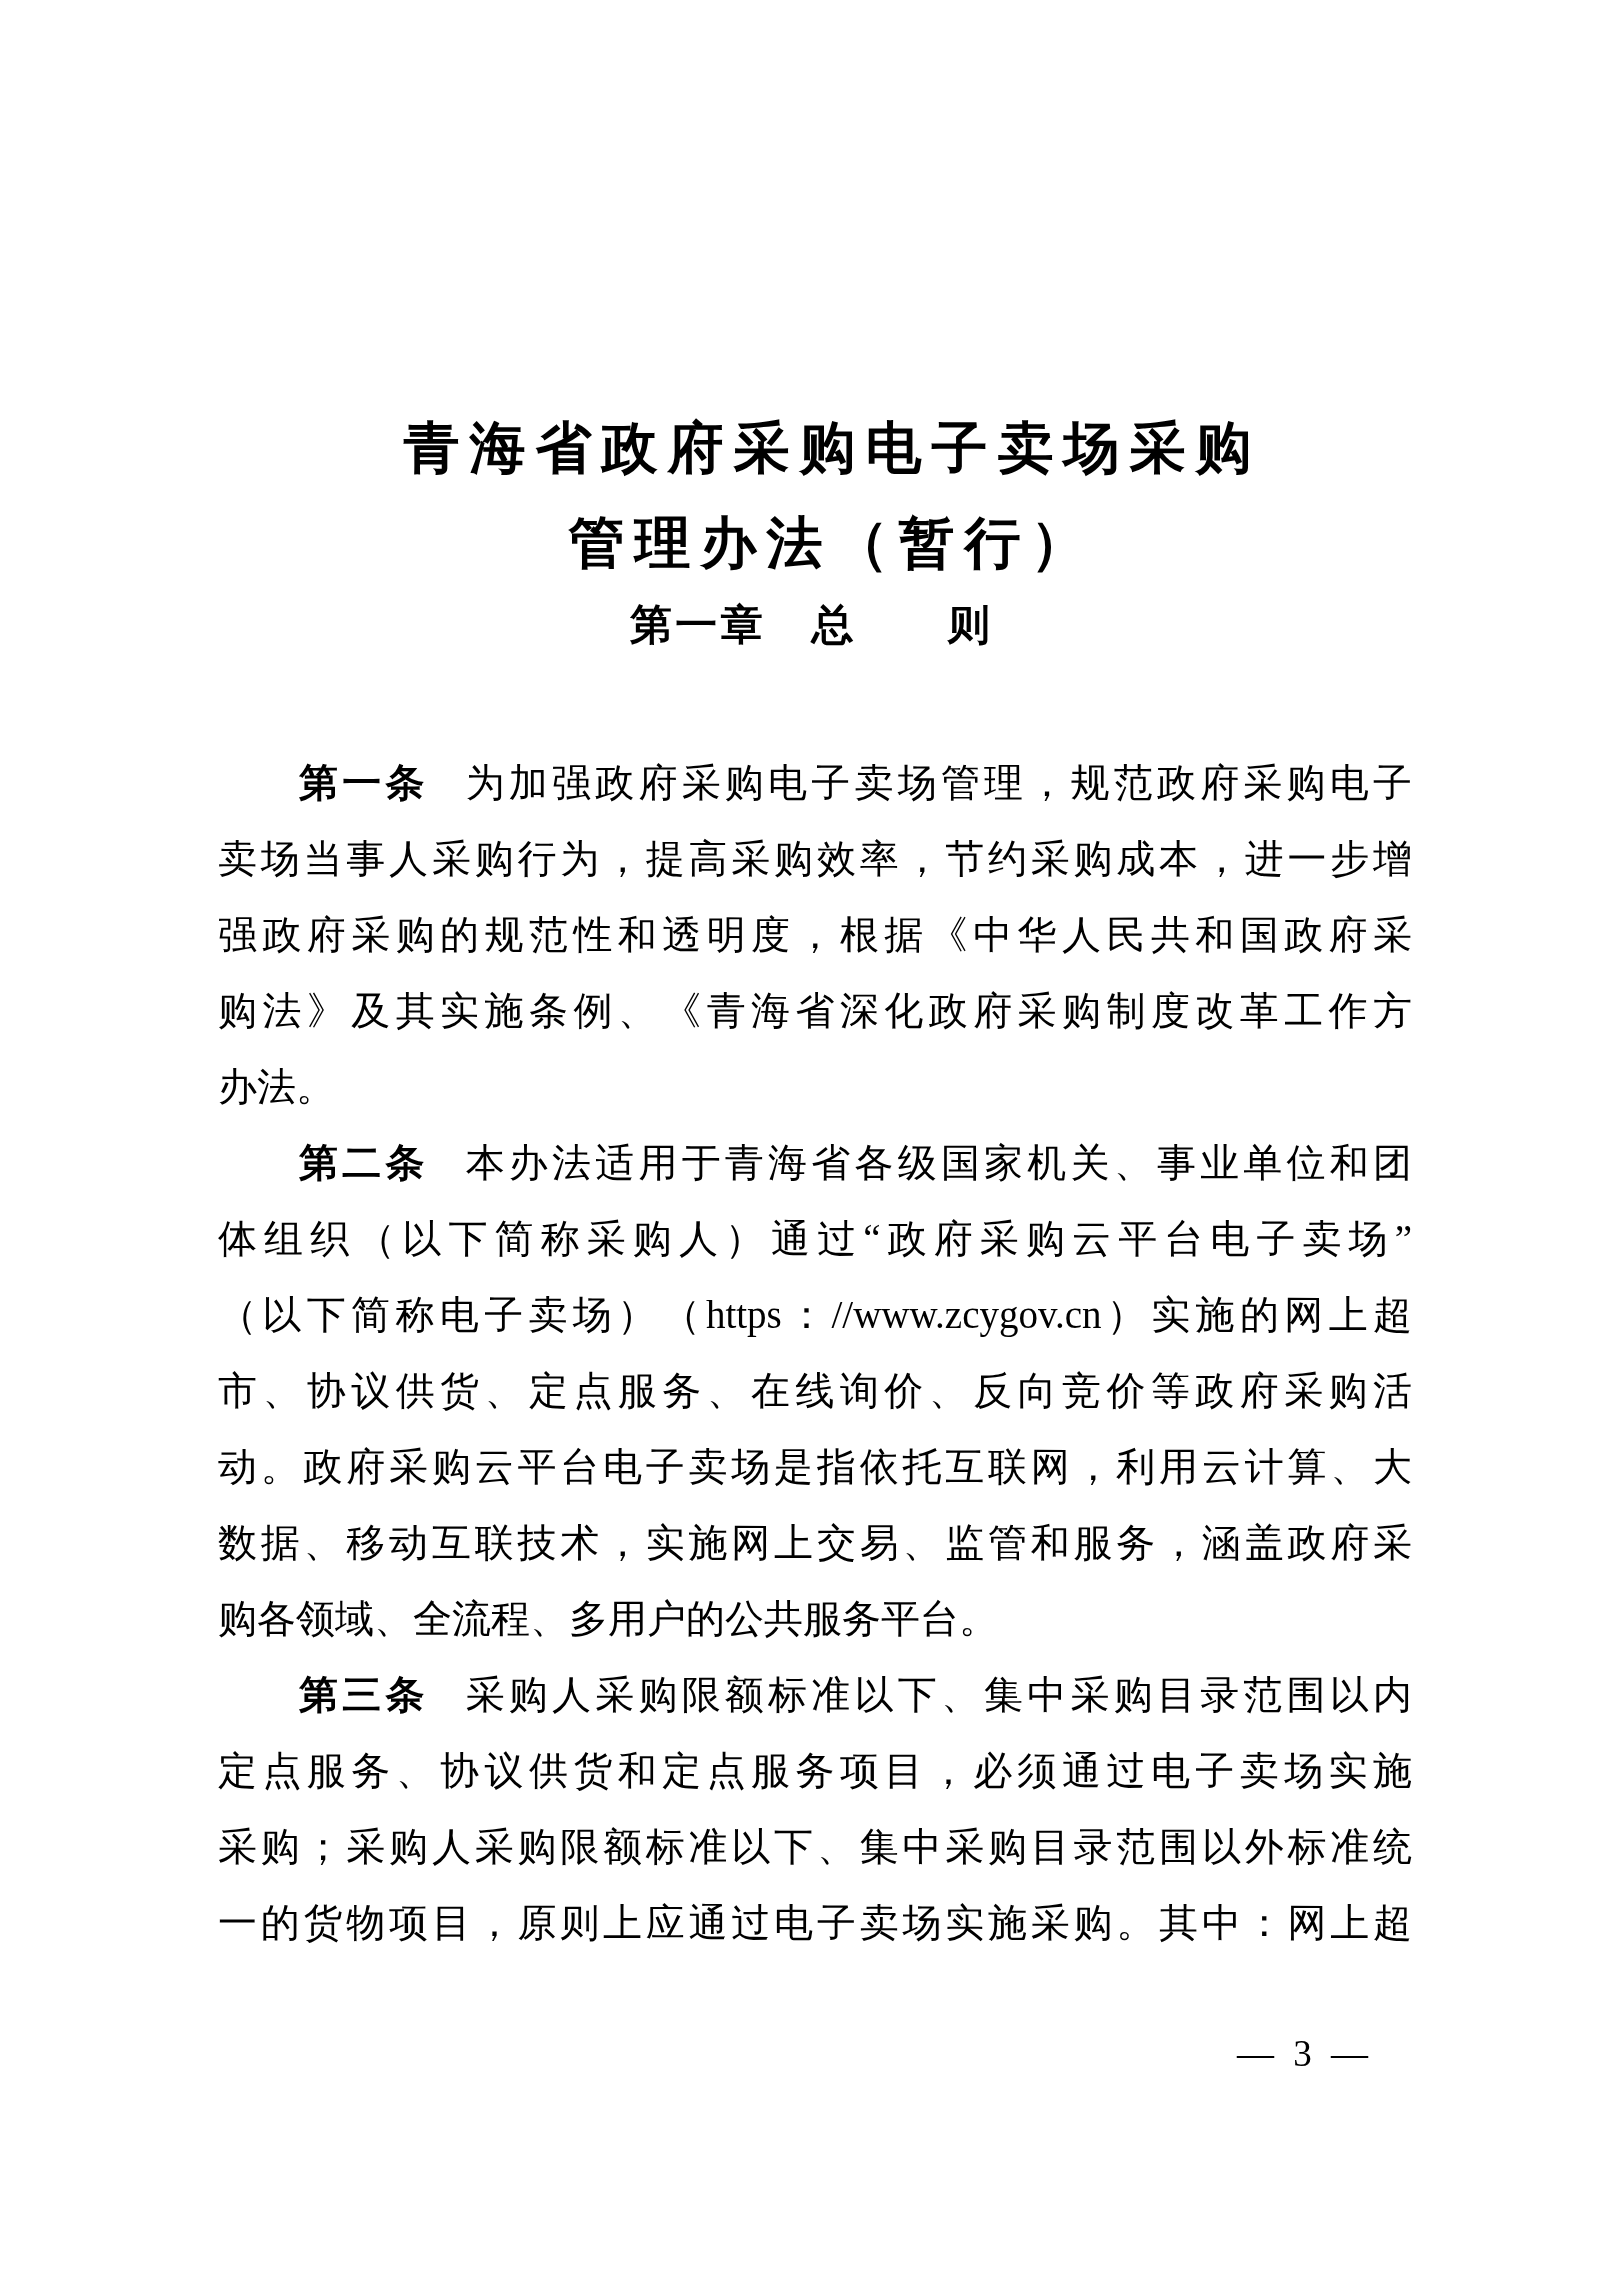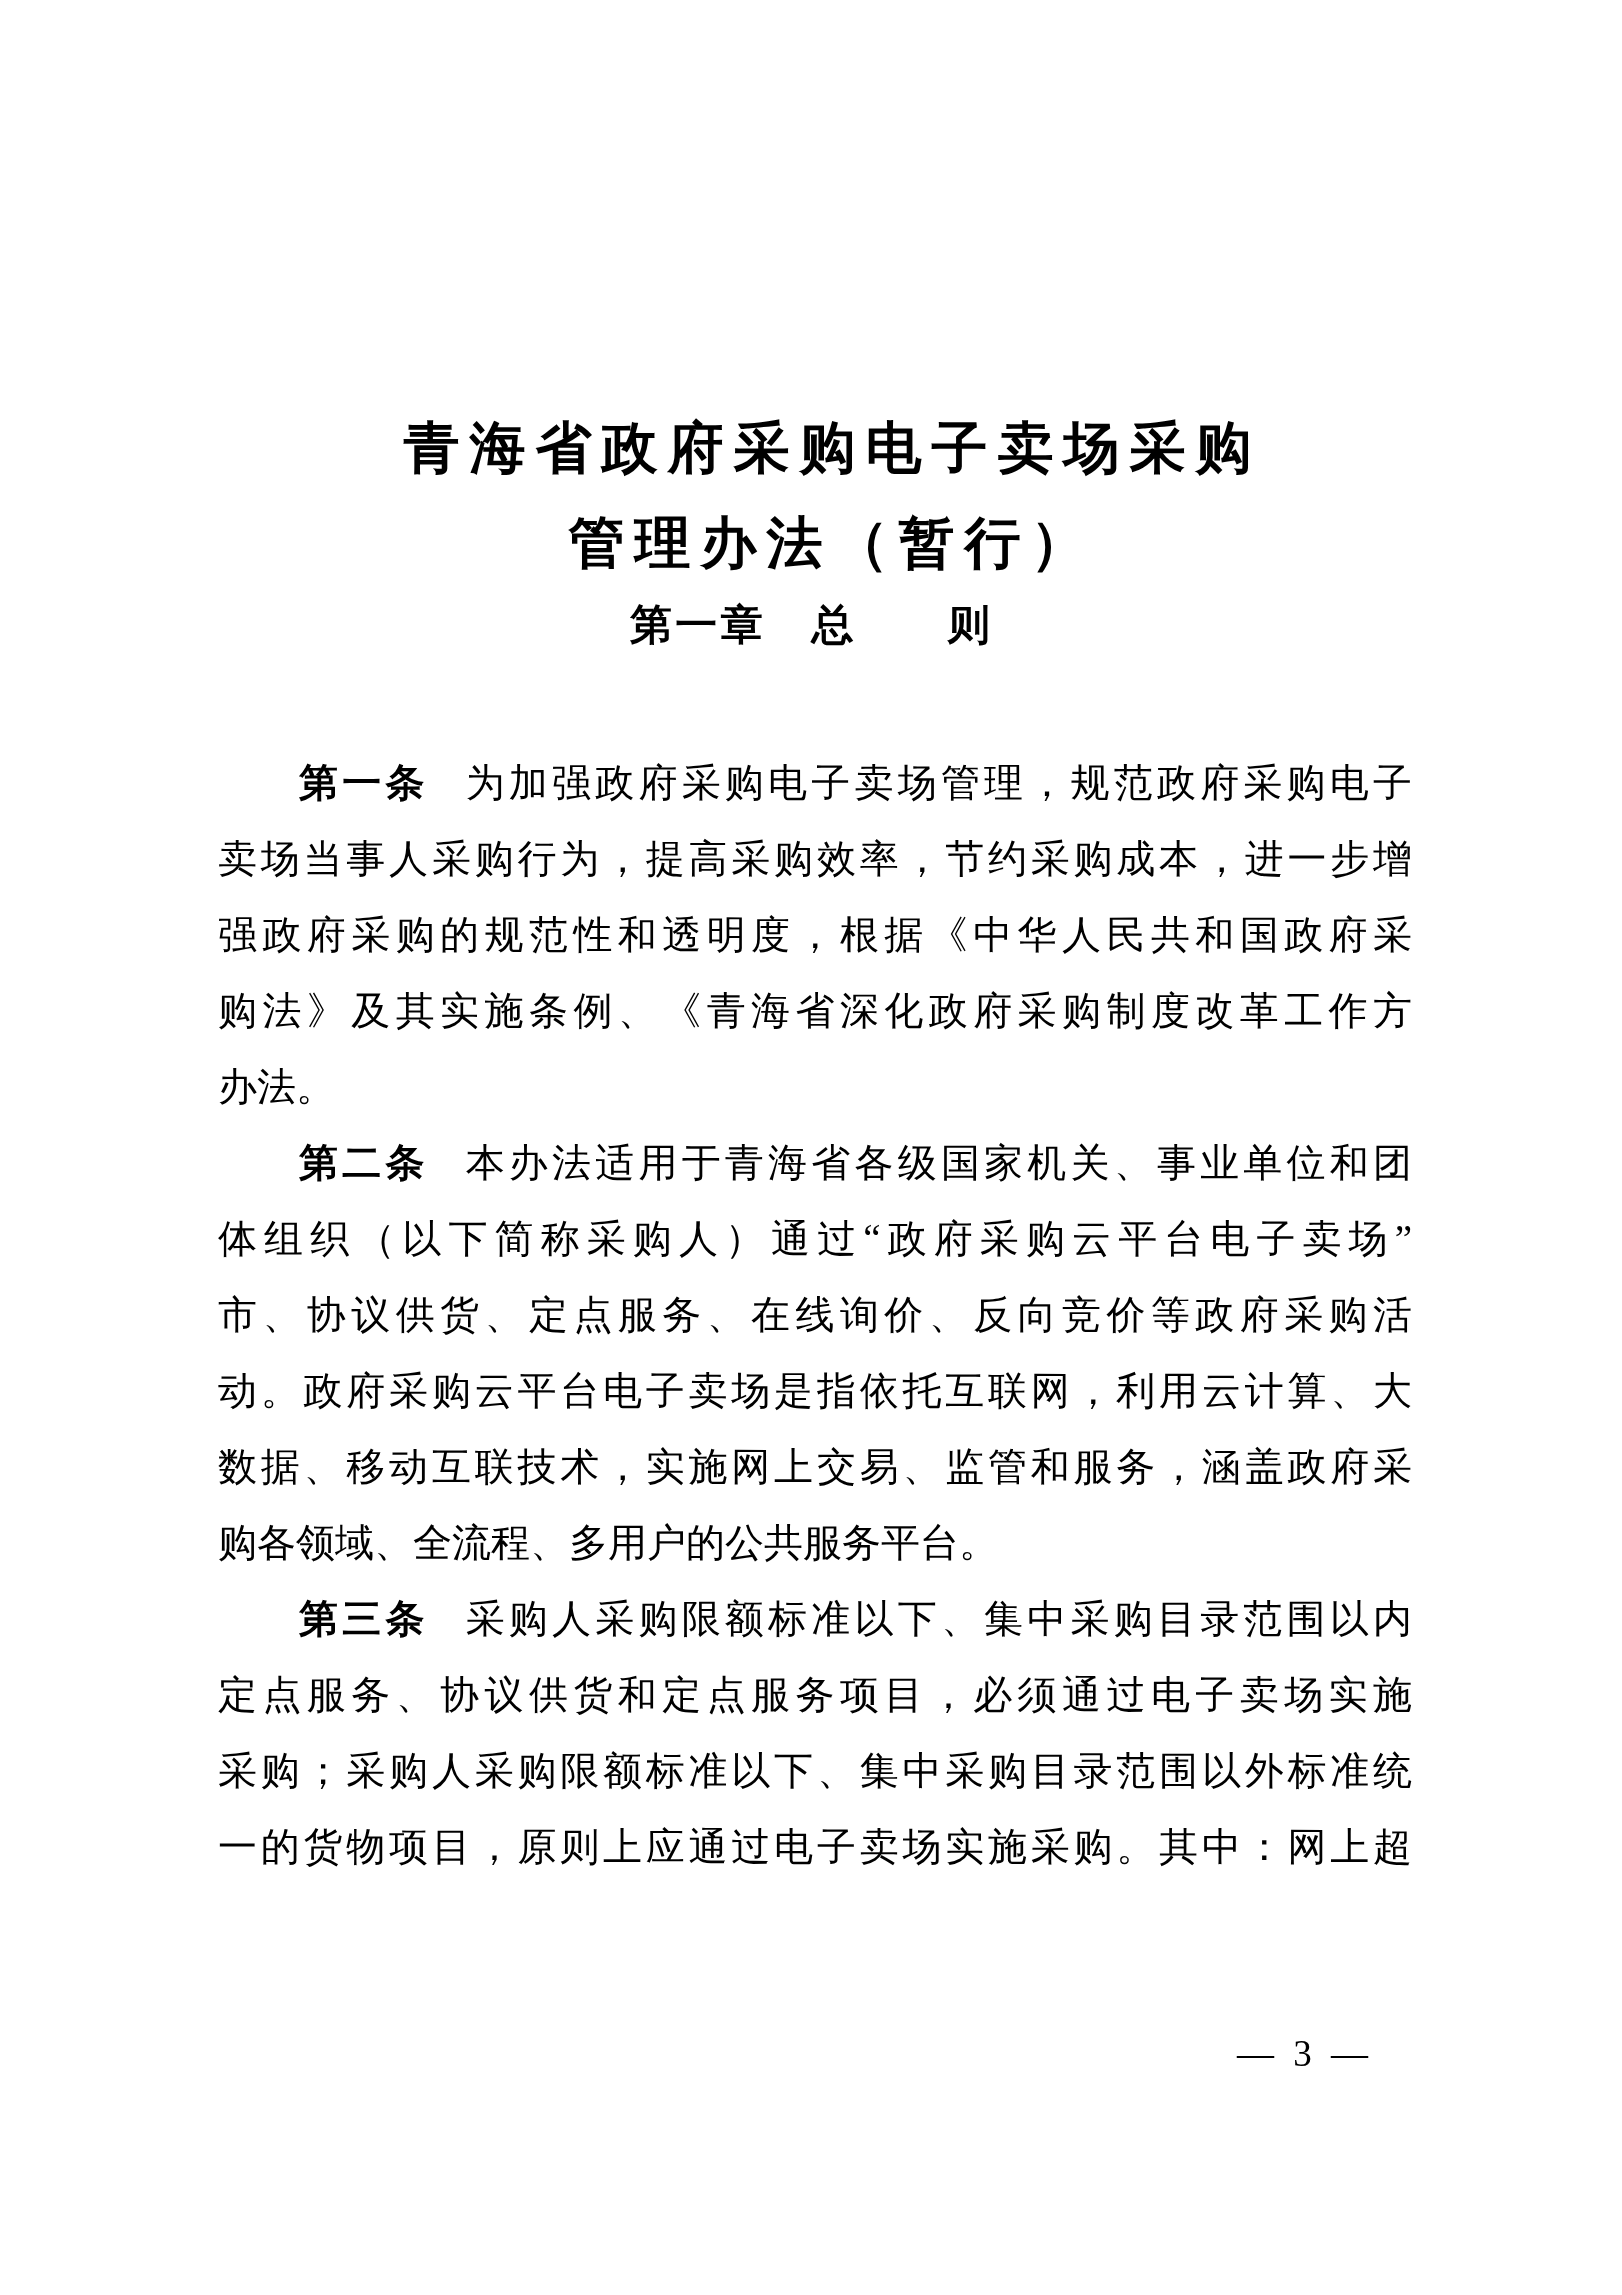--- a/index.html
+++ b/index.html
@@ -88,20 +88,21 @@
   <div class="chapter-heading">第一章　总　　则</div>
 
   <div class="doc-body">
     <div class="text-line indent"><span class="lead">第一条</span><span>为加强政府采购电子卖场管理，规范政府采购电子</span></div>
     <div class="text-line"><span>卖场当事人采购行为，提高采购效率，节约采购成本，进一步增</span></div>
     <div class="text-line"><span>强政府采购的规范性和透明度，根据《中华人民共和国政府采</span></div>
     <div class="text-line"><span>购法》及其实施条例、《青海省深化政府采购制度改革工作方</span></div>
     <div class="text-line para-end"><span>办法。</span></div>
     <div class="text-line indent"><span class="lead">第二条</span><span>本办法适用于青海省各级国家机关、事业单位和团</span></div>
     <div class="text-line"><span>体组织（以下简称采购人）通过“政府采购云平台电子卖场”</span></div>
+    <div class="text-line"><span>（以下简称电子卖场）（https：//www.zcygov.cn）实施的网上超</span></div>
     <div class="text-line"><span>市、协议供货、定点服务、在线询价、反向竞价等政府采购活</span></div>
     <div class="text-line"><span>动。政府采购云平台电子卖场是指依托互联网，利用云计算、大</span></div>
     <div class="text-line"><span>数据、移动互联技术，实施网上交易、监管和服务，涵盖政府采</span></div>
     <div class="text-line para-end"><span>购各领域、全流程、多用户的公共服务平台。</span></div>
     <div class="text-line indent"><span class="lead">第三条</span><span>采购人采购限额标准以下、集中采购目录范围以内</span></div>
     <div class="text-line"><span>定点服务、协议供货和定点服务项目，必须通过电子卖场实施</span></div>
     <div class="text-line"><span>采购；采购人采购限额标准以下、集中采购目录范围以外标准统</span></div>
     <div class="text-line"><span>一的货物项目，原则上应通过电子卖场实施采购。其中：网上超</span></div>
   </div>
 

